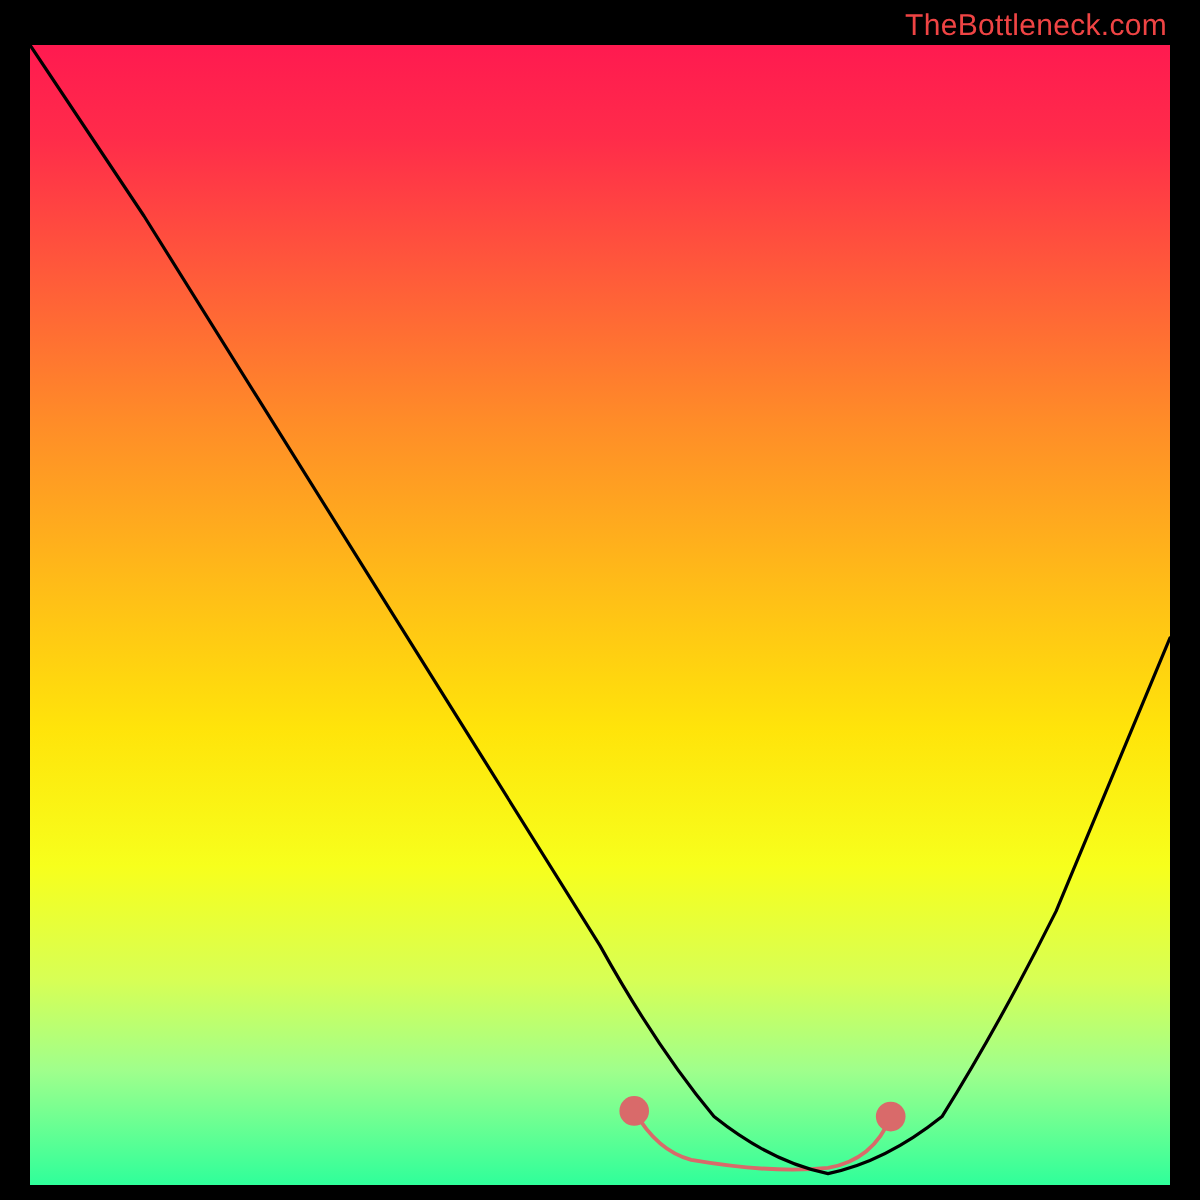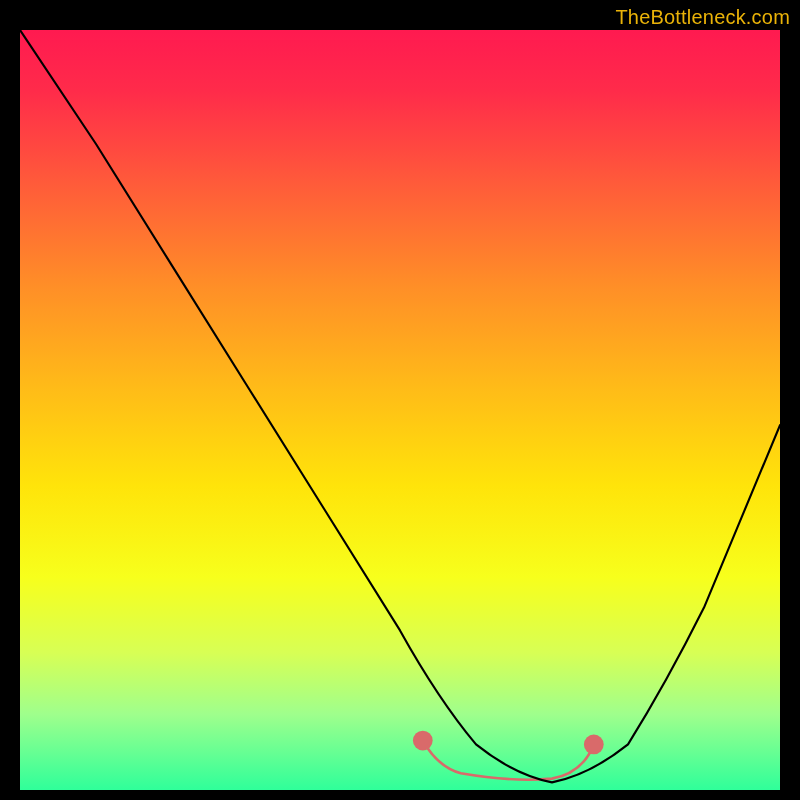--- a/index.html
+++ b/index.html
@@ -40,22 +40,22 @@
       #ffbb18 47%,
       #ffe40a 60%,
       #f7ff1c 72%,
       #d7ff55 82%,
       #9fff8c 90%,
       #2fff9a 100%);
   }
   .credit {
     position: absolute;
     top: 6px;
-    right: 10px;
-    color: #eab308;
+    right: 22px;
+    color: #ef4444;
     font-family: Arial, Helvetica, sans-serif;
     font-size: 20px;
     font-weight: 500;
     letter-spacing: 0.2px;
   }
   svg.curve {
     position: absolute;
     left: 0;
     top: 0;
   }

